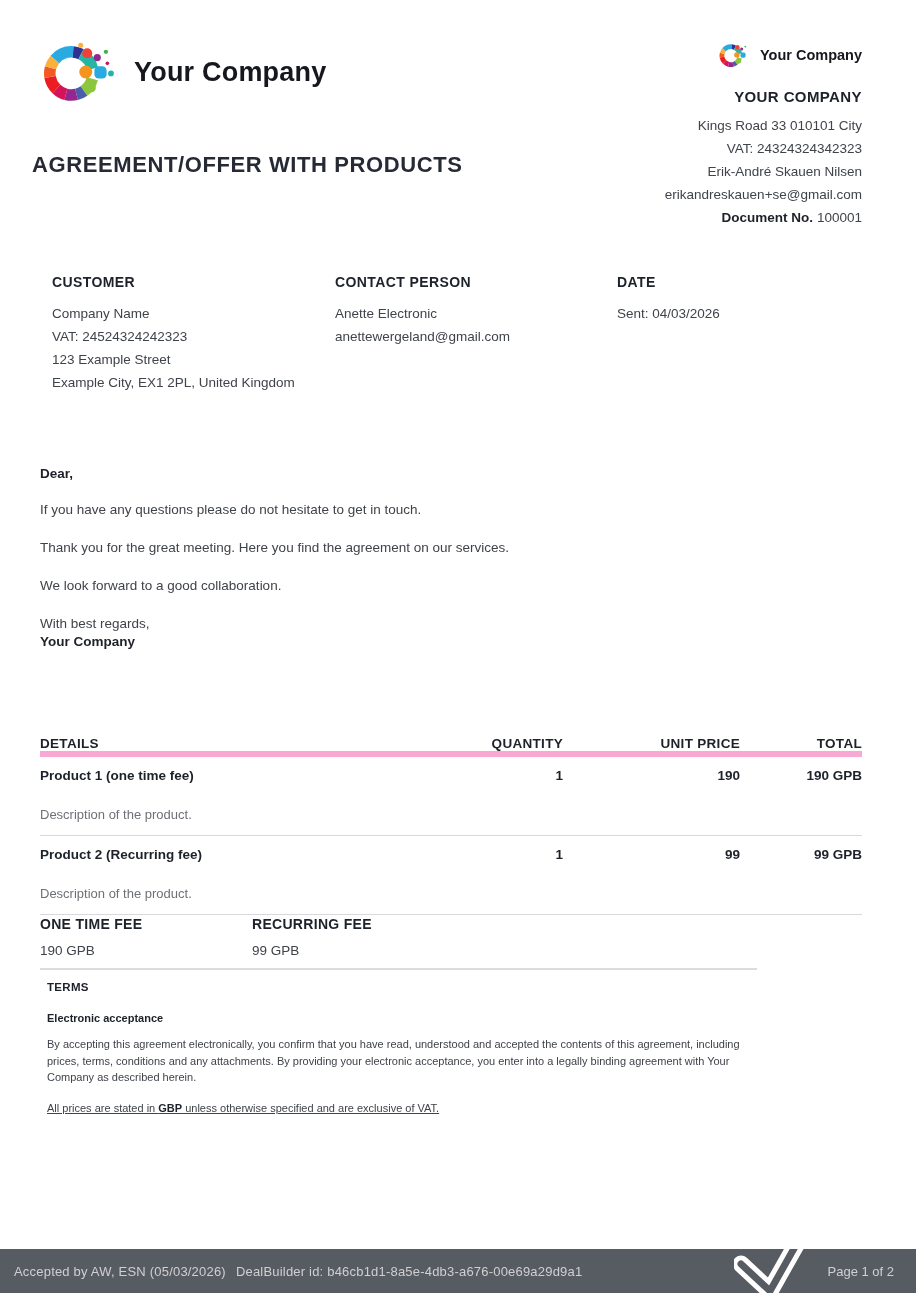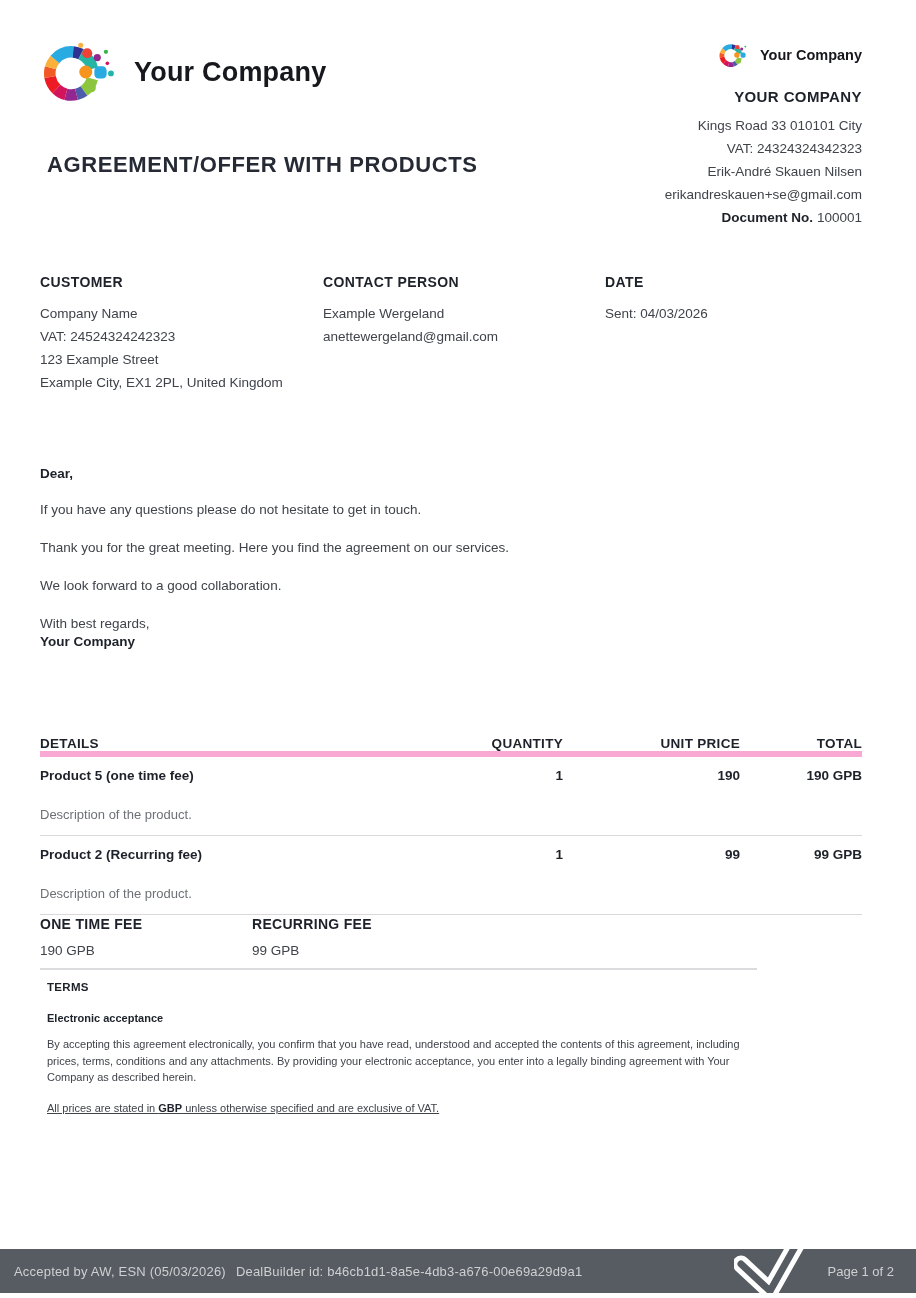--- a/index.html
+++ b/index.html
@@ -15,25 +15,25 @@
   .brand-name-big { font-size:27px; font-weight:700; color:#16181d; letter-spacing:.2px; }
   .header-right { position:absolute; right:54px; top:40px; text-align:right; }
   .mini-brand { display:flex; align-items:center; justify-content:flex-end; gap:9px; margin-bottom:18px; }
   .logo-sm svg { width:33px; height:30px; display:block; }
   .brand-name-sm { font-size:14.5px; font-weight:700; color:#16181d; }
   .sender-name { font-size:15px; font-weight:700; color:#1d2129; letter-spacing:.4px; margin-bottom:9px; }
   .sender-line { font-size:13.5px; color:#3f434a; line-height:23px; }
   .doc-no { font-size:13.5px; line-height:23px; color:#3f434a; }
   .doc-no .lbl { font-weight:700; color:#1d2129; margin-right:4px; }
   
-  .doc-title { position:absolute; left:47px; top:152px; font-size:22px; font-weight:700;
+  .doc-title { position:absolute; left:32px; top:152px; font-size:22px; font-weight:700;
     color:#252a34; letter-spacing:.6px; }
   
   .info-row { position:absolute; left:40px; top:274px; display:flex; width:822px; }
-  .info-col-1 { width:283px; } .info-col-2 { width:282px; } .info-col-3 { flex:1; }
+  .info-col-1 { width:283px;margin-left:12px; } .info-col-2 { width:282px; } .info-col-3 { flex:1; }
   .info-head { font-size:14px; font-weight:700; color:#1d2129; letter-spacing:.4px; margin-bottom:12px; }
   .info-line { font-size:13.5px; color:#3f434a; line-height:23px; }
   
   .letter { position:absolute; left:40px; top:466px; width:740px; font-size:13.5px; }
   .letter .salutation { font-weight:700; color:#1d2129; margin-bottom:20px; }
   .letter p { margin:0 0 20px 0; line-height:18px; }
   .letter .closing { margin-bottom:0; }
   .letter .signature { font-weight:700; color:#1d2129; margin-top:1px; }
   
   .ptable { position:absolute; left:40px; top:736px; width:822px; }
@@ -143,21 +143,21 @@
   <div class="info-row">
     <div class="info-col-1">
       <div class="info-head">CUSTOMER</div>
       <div class="info-line">Company Name</div>
       <div class="info-line">VAT: 24524324242323</div>
       <div class="info-line">123 Example Street</div>
       <div class="info-line">Example City, EX1 2PL, United Kingdom</div>
     </div>
     <div class="info-col-2">
       <div class="info-head">CONTACT PERSON</div>
-      <div class="info-line">Example Wergeland</div>
+      <div class="info-line">Anette Electronic</div>
       <div class="info-line">anettewergeland@gmail.com</div>
     </div>
     <div class="info-col-3">
       <div class="info-head">DATE</div>
       <div class="info-line">Sent: 04/03/2026</div>
     </div>
   </div>
 
   <div class="letter">
     <div class="salutation">Dear,</div>
@@ -170,21 +170,21 @@
 
   <div class="ptable">
     <div class="pt-head">
       <div>DETAILS</div>
       <div class="col-num">QUANTITY</div>
       <div class="col-num">UNIT PRICE</div>
       <div class="col-num">TOTAL</div>
     </div>
     <div class="prow">
       <div class="prow-top">
-        <div class="prow-name">Product 5 (one time fee)</div>
+        <div class="prow-name">Product 1 (one time fee)</div>
         <div class="val">1</div>
         <div class="val">190</div>
         <div class="val">190 GPB</div>
       </div>
       <div class="prow-desc">Description of the product.</div>
     </div>
     <div class="prow">
       <div class="prow-top">
         <div class="prow-name">Product 2 (Recurring fee)</div>
         <div class="val">1</div>

